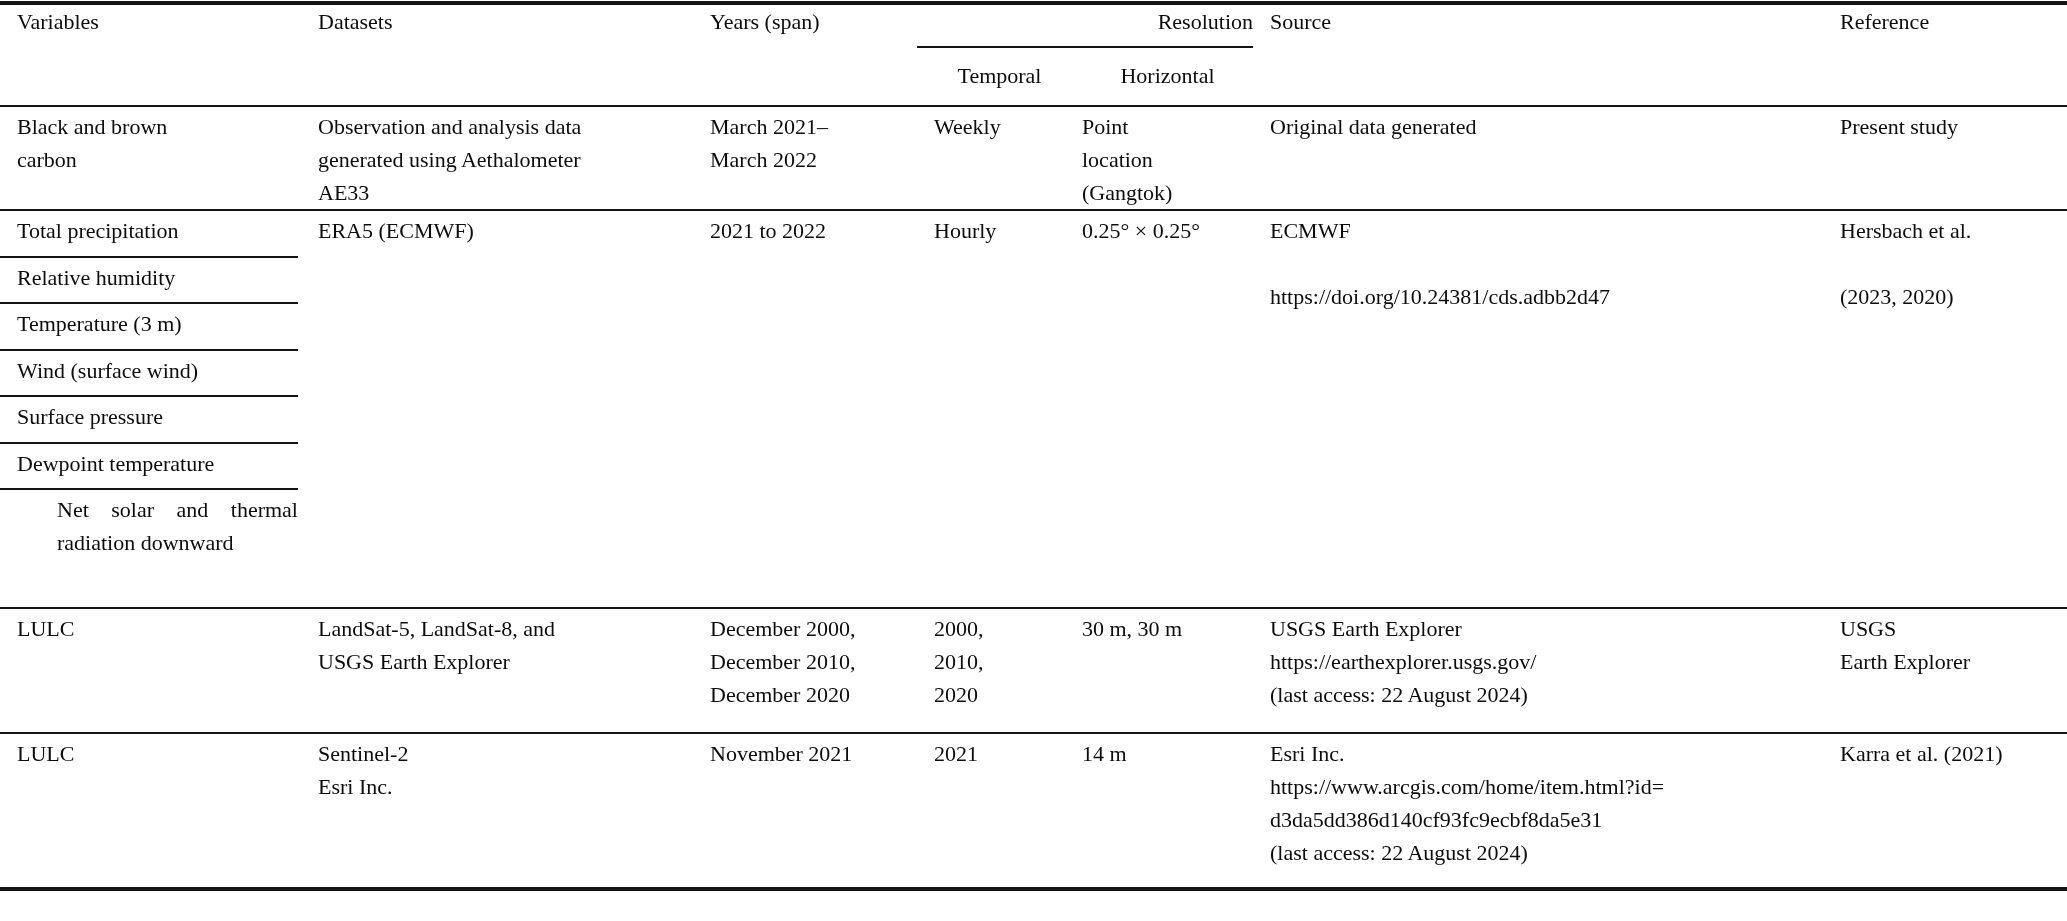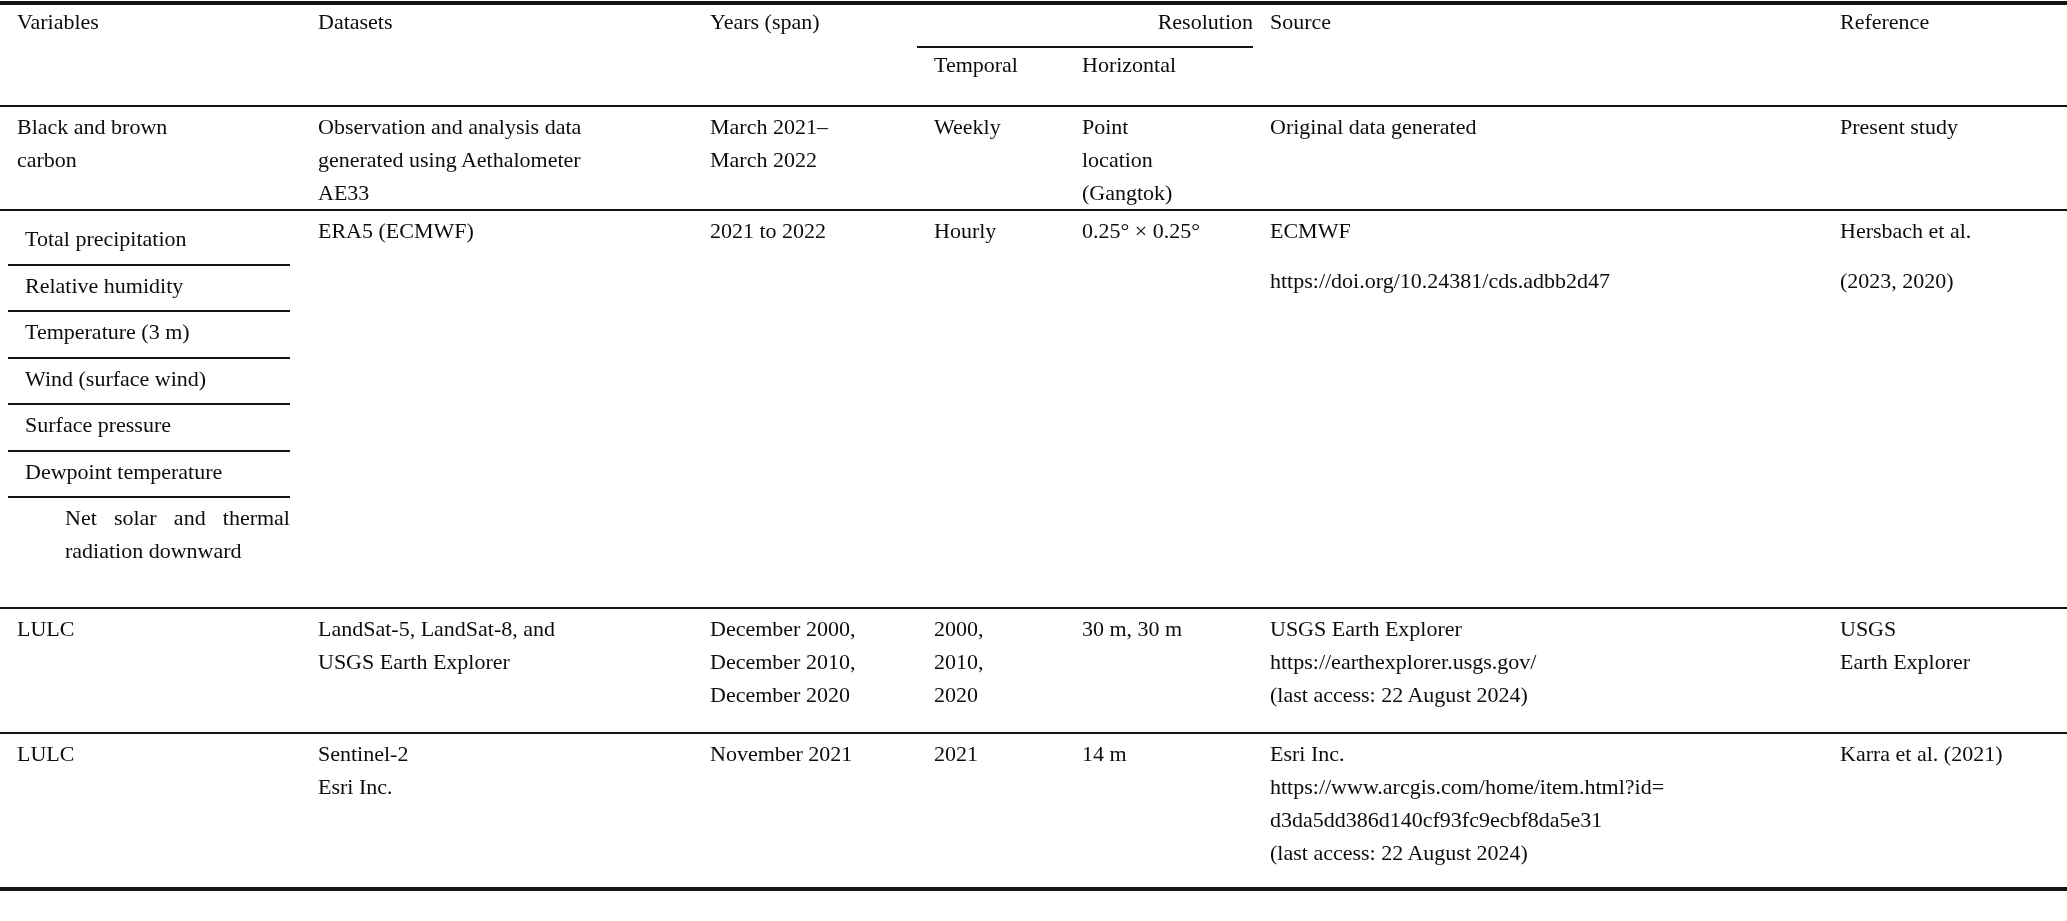--- a/index.html
+++ b/index.html
@@ -40,37 +40,37 @@
   .lines { white-space: pre-line; }
 
   
   th.res-group { padding: 0; }
   .res-label {
     height: 43px;
     padding-top: 0;
     text-align: right;
     border-bottom: 2px solid #141414;
   }
-  .res-sub { display: flex; padding-top: 0; }
+  .res-sub { display: flex; padding-top: 11px; text-align: center; }
   .res-temporal { width: 148px; padding-left: 17px; }
   .res-horizontal { width: 188px; padding-left: 17px; }
 
   
-  td.subrows-cell { padding: 8px; }
+  td.subrows-cell { padding: 0; }
   .subrow {
     height: 46.5px;
     padding: 3px 0 0 17px;
     margin-right: 3px;
     border-bottom: 2px solid #141414;
   }
   .subrow-last { padding: 3px 3px 0 17px; margin-left: 40px; }
   .jline { text-align: justify; text-align-last: justify; }
 
   
-  .gap-top { margin-top: 17px; }
+  .gap-top { margin-top: 33px; }
 </style>
 </head>
 <body>
 
 <table class="datasets-table">
   <colgroup>
     <col style="width:301px">
     <col style="width:392px">
     <col style="width:224px">
     <col style="width:148px">

